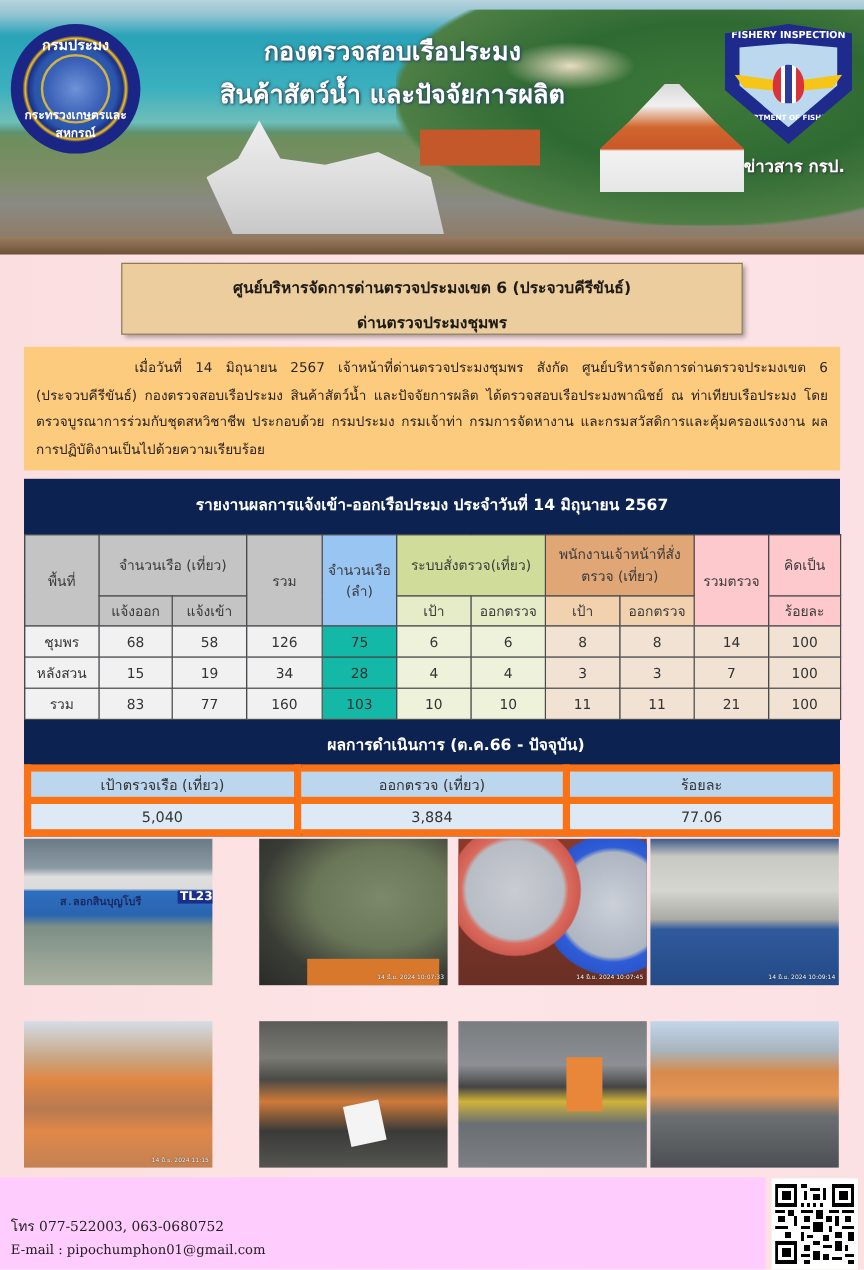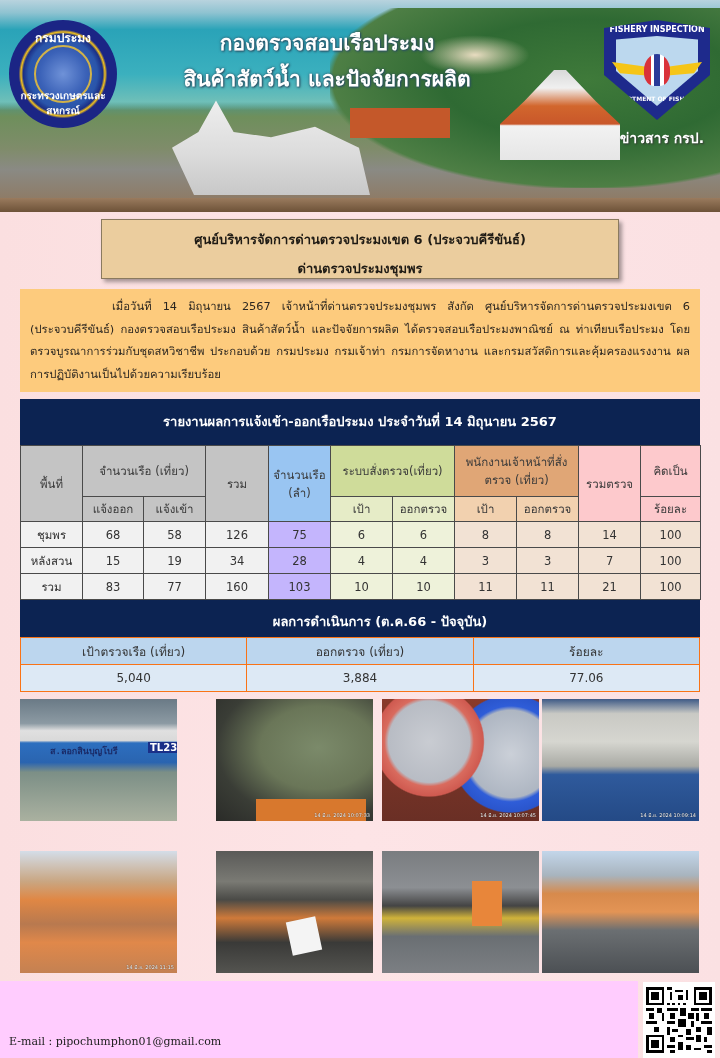--- a/index.html
+++ b/index.html
@@ -140,21 +140,21 @@
     font-family: "DejaVu Sans", "Liberation Sans", sans-serif; font-size: 11.5px;
     color: #333;
   }
   table.rep td, table.rep th {
     border: 1px solid #4a4a4a; text-align: center; font-weight: normal;
     padding: 0 1px;
   }
   table.rep th { color: #3a3a3a; }
   .c-gray { background: #c4c4c4; }
   .c-blue { background: #99c5f2; }
-  .c-blue-l { background: #c4b5fd; }
+  .c-blue-l { background: #14b8a6; }
   .c-green { background: #cfdc9a; }
   .c-green-l { background: #e6ecc7; }
   .c-green-xl { background: #eef2da; }
   .c-orange { background: #e0a676; }
   .c-orange-l { background: #f2d1af; }
   .c-peach { background: #f2e2d4; }
   .c-pink { background: #fdc9cc; }
   .c-white { background: #f1f1f1; }
   tr.h1 th { height: 51px; }
   tr.h2 th { height: 25px; text-align: center; }
@@ -165,21 +165,21 @@
   .perf {
     position: absolute; left: 20px; top: 604px; width: 680px;
     background: #0c2352;
     font-family: "DejaVu Sans", "Liberation Sans", sans-serif;
   }
   .perf .ptitle {
     height: 33px; line-height: 36px; text-align: center; color: #fff;
     font-size: 13px; font-weight: bold; margin-left: 40px;
   }
   table.pt { width: 680px; border-collapse: collapse; table-layout: fixed; font-size: 12px; color: #333; }
-  table.pt td { border: 1px solid #f97316; text-align: center; height: 27px; }
+  table.pt td { border: 6px solid #f97316; text-align: center; height: 27px; }
   table.pt tr.ph td { background: #bcd6ee; }
   table.pt tr.pv td { background: #dde9f5; }
 
   
   .photos { position: absolute; left: 20px; top: 699px; width: 680px; height: 275px; }
   .photo { position: absolute; width: 157px; height: 122px; overflow: hidden; }
   .photo .stamp {
     position: absolute; right: 3px; bottom: 3px; color: #fff; font-size: 5px; text-align: right;
     font-family: "DejaVu Sans", sans-serif; line-height: 6px; text-shadow: 0 0 1px #000;
   }
@@ -383,20 +383,21 @@
   <div class="photo p6">
     <div class="paper"></div>
   </div>
   <div class="photo p7">
     <div class="vest"></div>
   </div>
   <div class="photo p8"></div>
 </div>
 
 <div class="footer">
+  <div class="f2">โทร 077-522003, 063-0680752</div>
   <div class="f3">E-mail : pipochumphon01@gmail.com</div>
 </div>
 <div class="qr">
   <svg viewBox="0 0 25 25" shape-rendering="crispEdges">
     <rect width="25" height="25" fill="#fff"></rect>
     <g fill="#000">
       <rect x="0" y="0" width="7" height="7"></rect>
         <rect x="1" y="1" width="5" height="5" fill="#fff"></rect>
         <rect x="2" y="2" width="3" height="3"></rect>
       <rect x="18" y="0" width="7" height="7"></rect>

